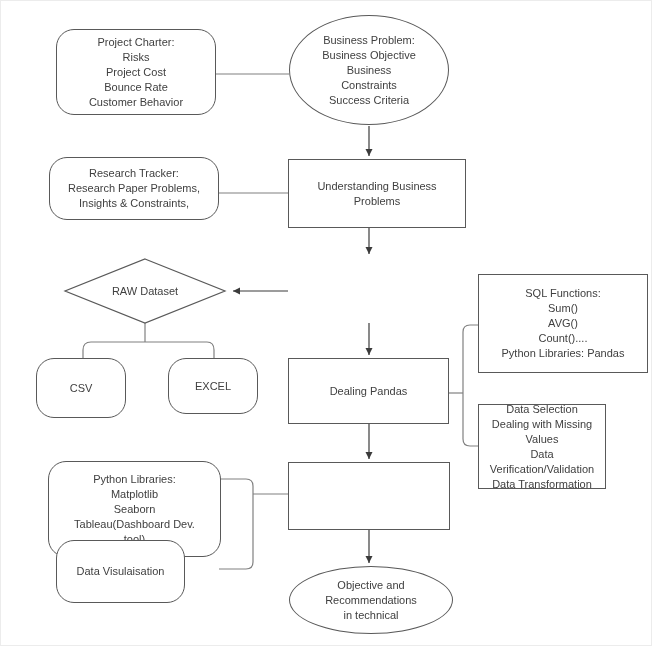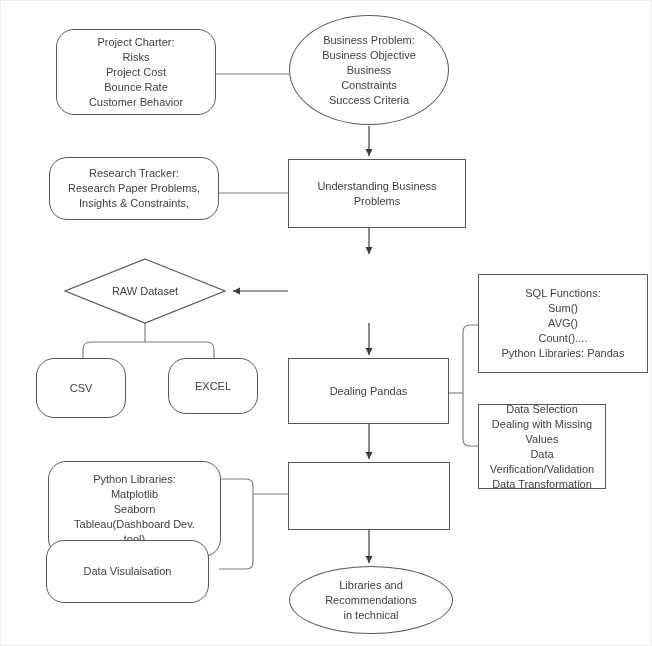--- a/index.html
+++ b/index.html
@@ -98,21 +98,21 @@
 Values
 Data Verification/Validation
 Data Transformation</div>
 
   <div class="node rounded" style="left:47px; top:416px; width:173px; height:96px;margin-top:44px;">Python Libraries:
 Matplotlib
 Seaborn
 Tableau(Dashboard Dev.
 tool)</div>
 
-  <div class="node rounded" style="left:45px; top:539px; width:163px; height:63px;">Data Visulaisation</div>
+  <div class="node rounded" style="left:55px; top:539px; width:129px; height:63px;">Data Visulaisation</div>
 
   <div class="node" style="left:287px; top:461px; width:162px; height:68px;"></div>
 
-  <div class="node ellipse" style="left:288px; top:565px; width:164px; height:68px;">Libraries and
+  <div class="node ellipse" style="left:288px; top:565px; width:164px; height:68px;">Objective and
 Recommendations
 in technical</div>
 
 </div>
 
 </body></html>

